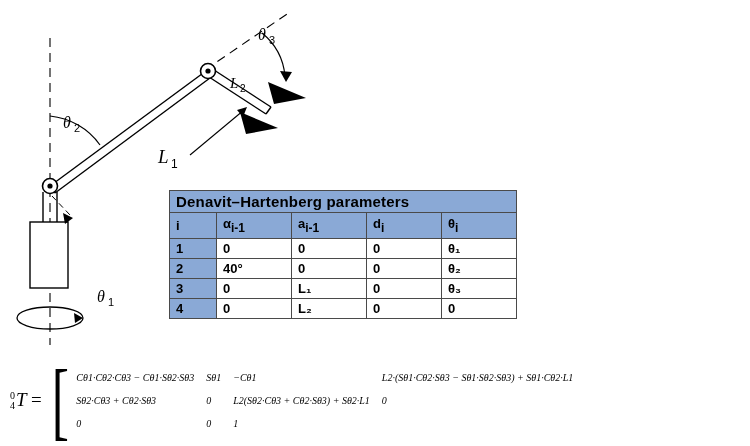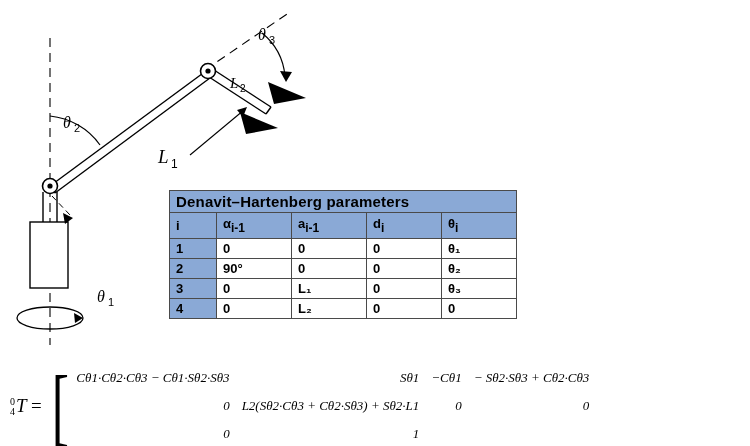--- a/index.html
+++ b/index.html
@@ -75,23 +75,23 @@
     line-height:60px;
     font-family:"Liberation Serif", serif;
     transform:scaleX(0.6);
     display:inline-block;
   }
   .matrix{
     display:grid;
     grid-template-columns:auto auto auto auto;
     column-gap:26px;
     row-gap:3px;
-    font-size:13px;
+    font-size:10px;
     font-style:italic;
-    text-align:right;
+    text-align:left;
     padding:0 2px;
     gap:12px;
   }
   .matrix div{white-space:nowrap;}
 </style>
 </head>
 <body>
 
 <svg id="diagram-svg" width="750" height="446">
 
@@ -165,21 +165,21 @@
   </tr>
   <tr>
     <td class="dh-idx">1</td>
     <td class="dh-cell">0</td>
     <td class="dh-cell">0</td>
     <td class="dh-cell">0</td>
     <td class="dh-cell">θ₁</td>
   </tr>
   <tr>
     <td class="dh-idx">2</td>
-    <td class="dh-cell">90°</td>
+    <td class="dh-cell">40°</td>
     <td class="dh-cell">0</td>
     <td class="dh-cell">0</td>
     <td class="dh-cell">θ₂</td>
   </tr>
   <tr>
     <td class="dh-idx">3</td>
     <td class="dh-cell">0</td>
     <td class="dh-cell">L₁</td>
     <td class="dh-cell">0</td>
     <td class="dh-cell">θ₃</td>
@@ -202,22 +202,23 @@
         <span>4</span>
       </span><span>T</span>
       <span style="font-style:normal;">=</span>
     </span>
     <span class="bracket">[</span>
     <div class="matrix">
       <div>Cθ1·Cθ2·Cθ3 − Cθ1·Sθ2·Sθ3</div>
       <div>Sθ1</div>
 
       <div>−Cθ1</div>
-
-      <div>− Sθ2·Sθ3 + Cθ2·Cθ3</div>
+      <div>L2·(Sθ1·Cθ2·Sθ3 − Sθ1·Sθ2·Sθ3) + Sθ1·Cθ2·L1</div>
+
+      <div>Sθ2·Cθ3 + Cθ2·Sθ3</div>
       <div>0</div>
       <div>L2(Sθ2·Cθ3 + Cθ2·Sθ3) + Sθ2·L1</div>
 
       <div>0</div>
       <div>0</div>
       <div>0</div>
       <div>1</div>
     </div>
   </div>
 </div>

